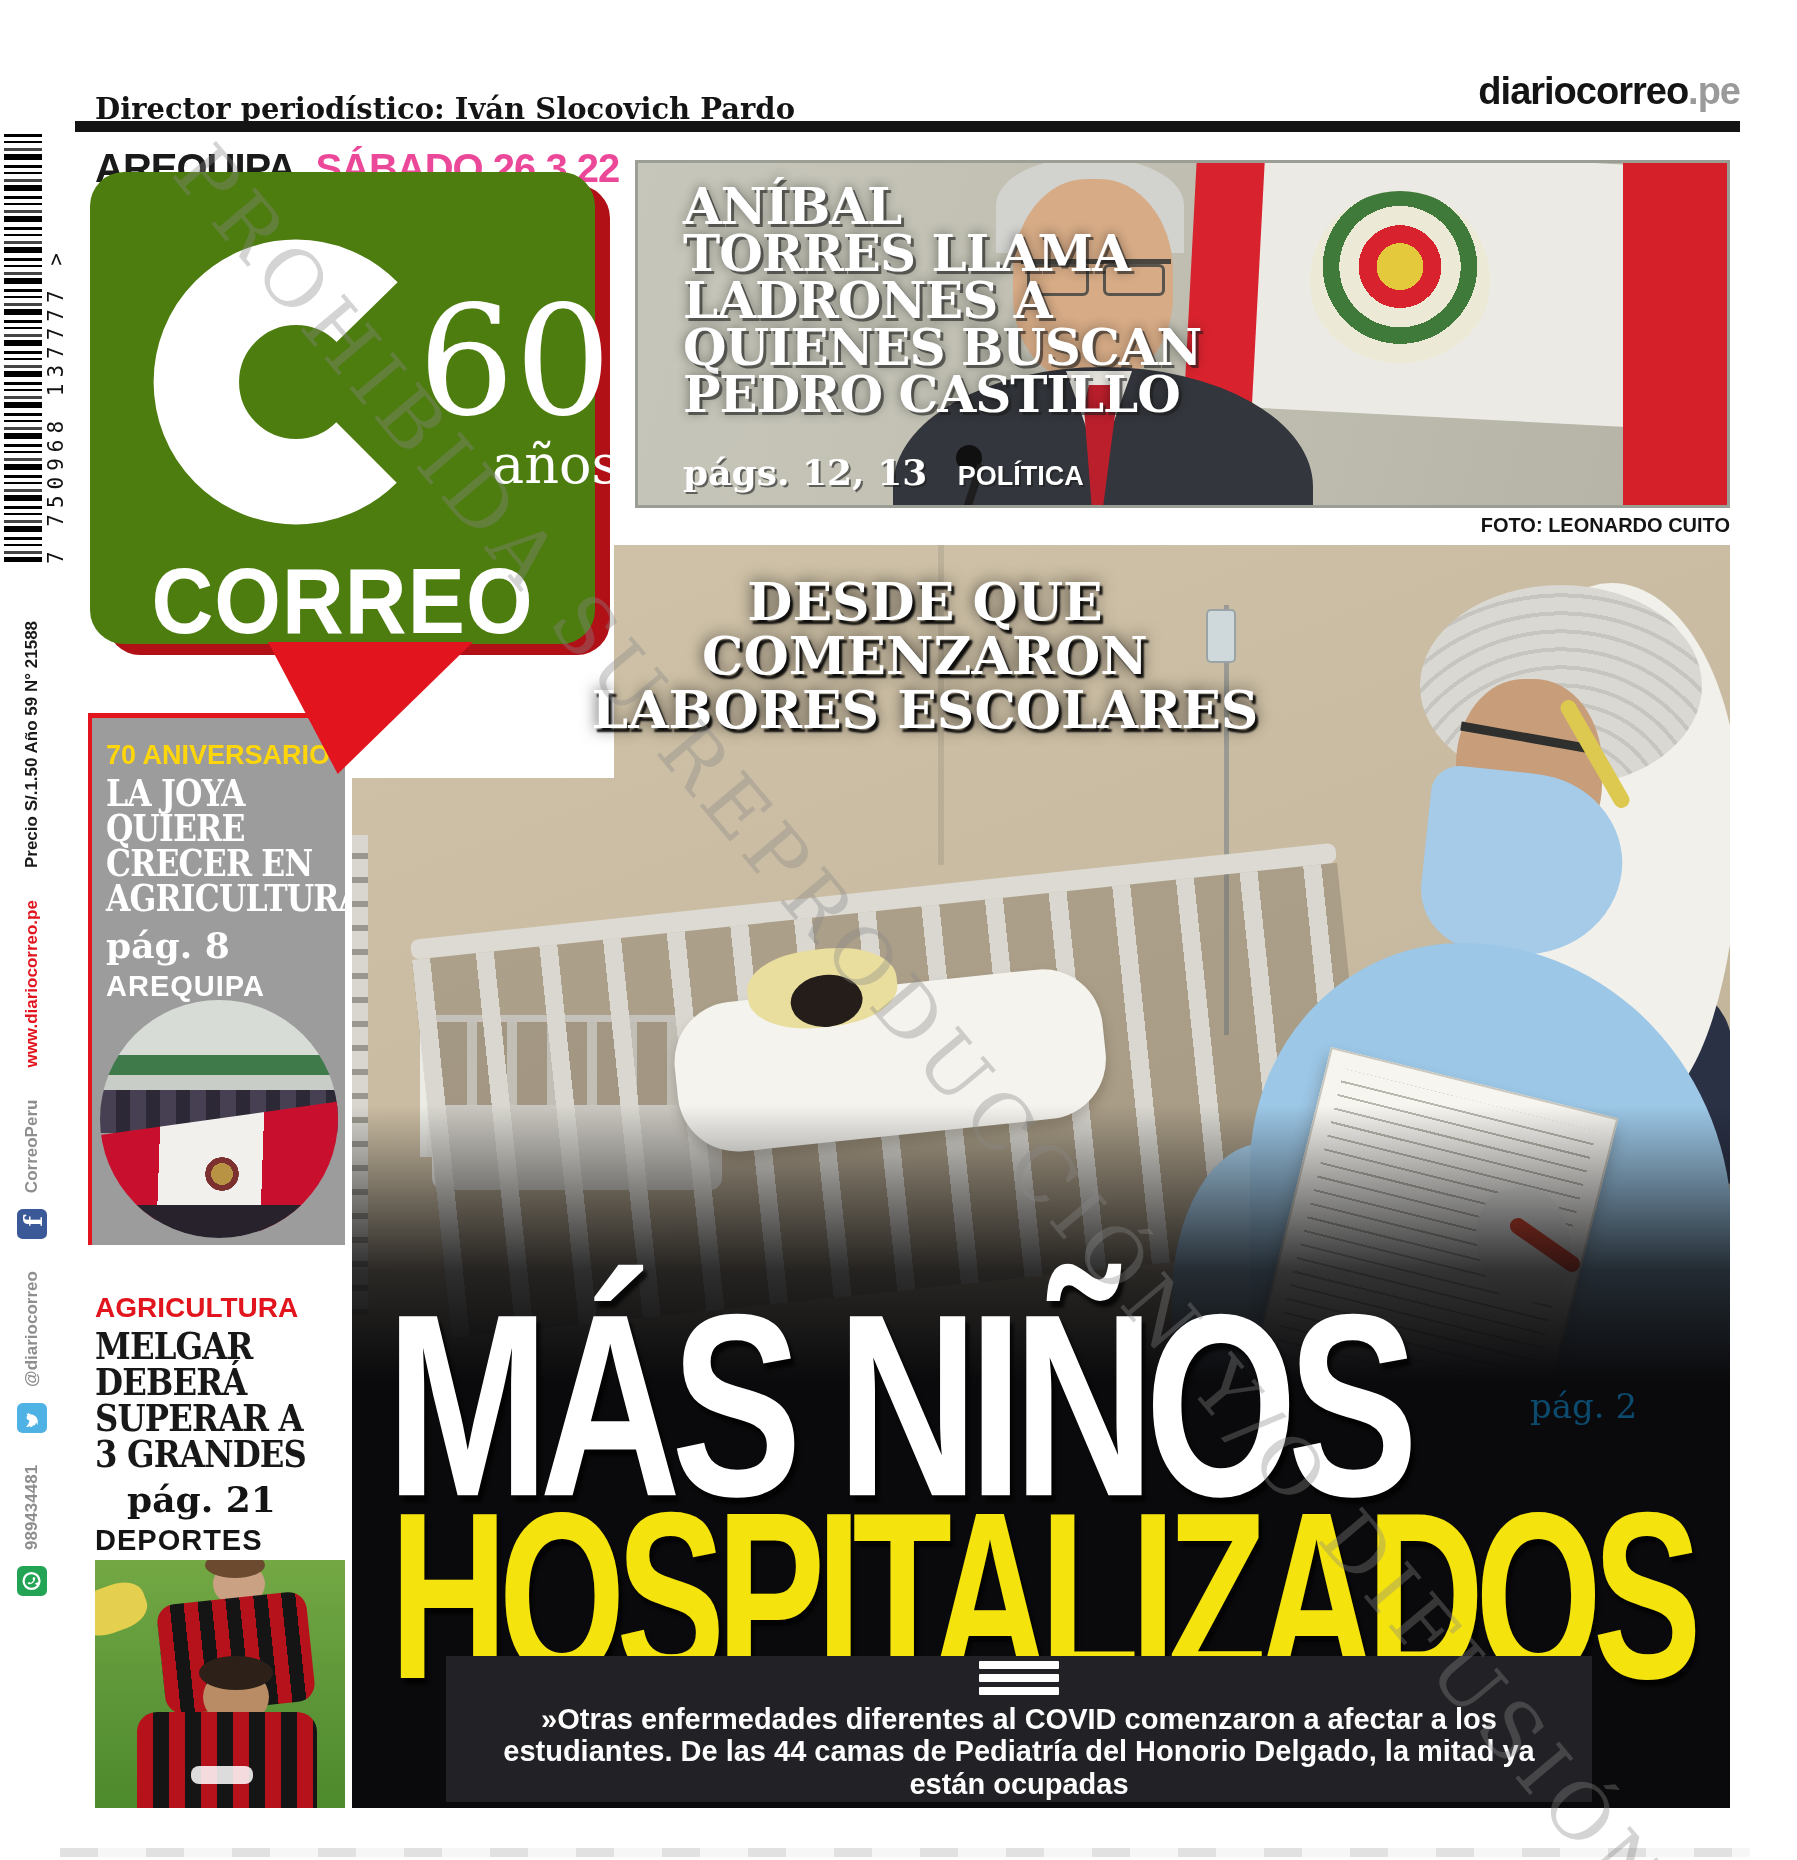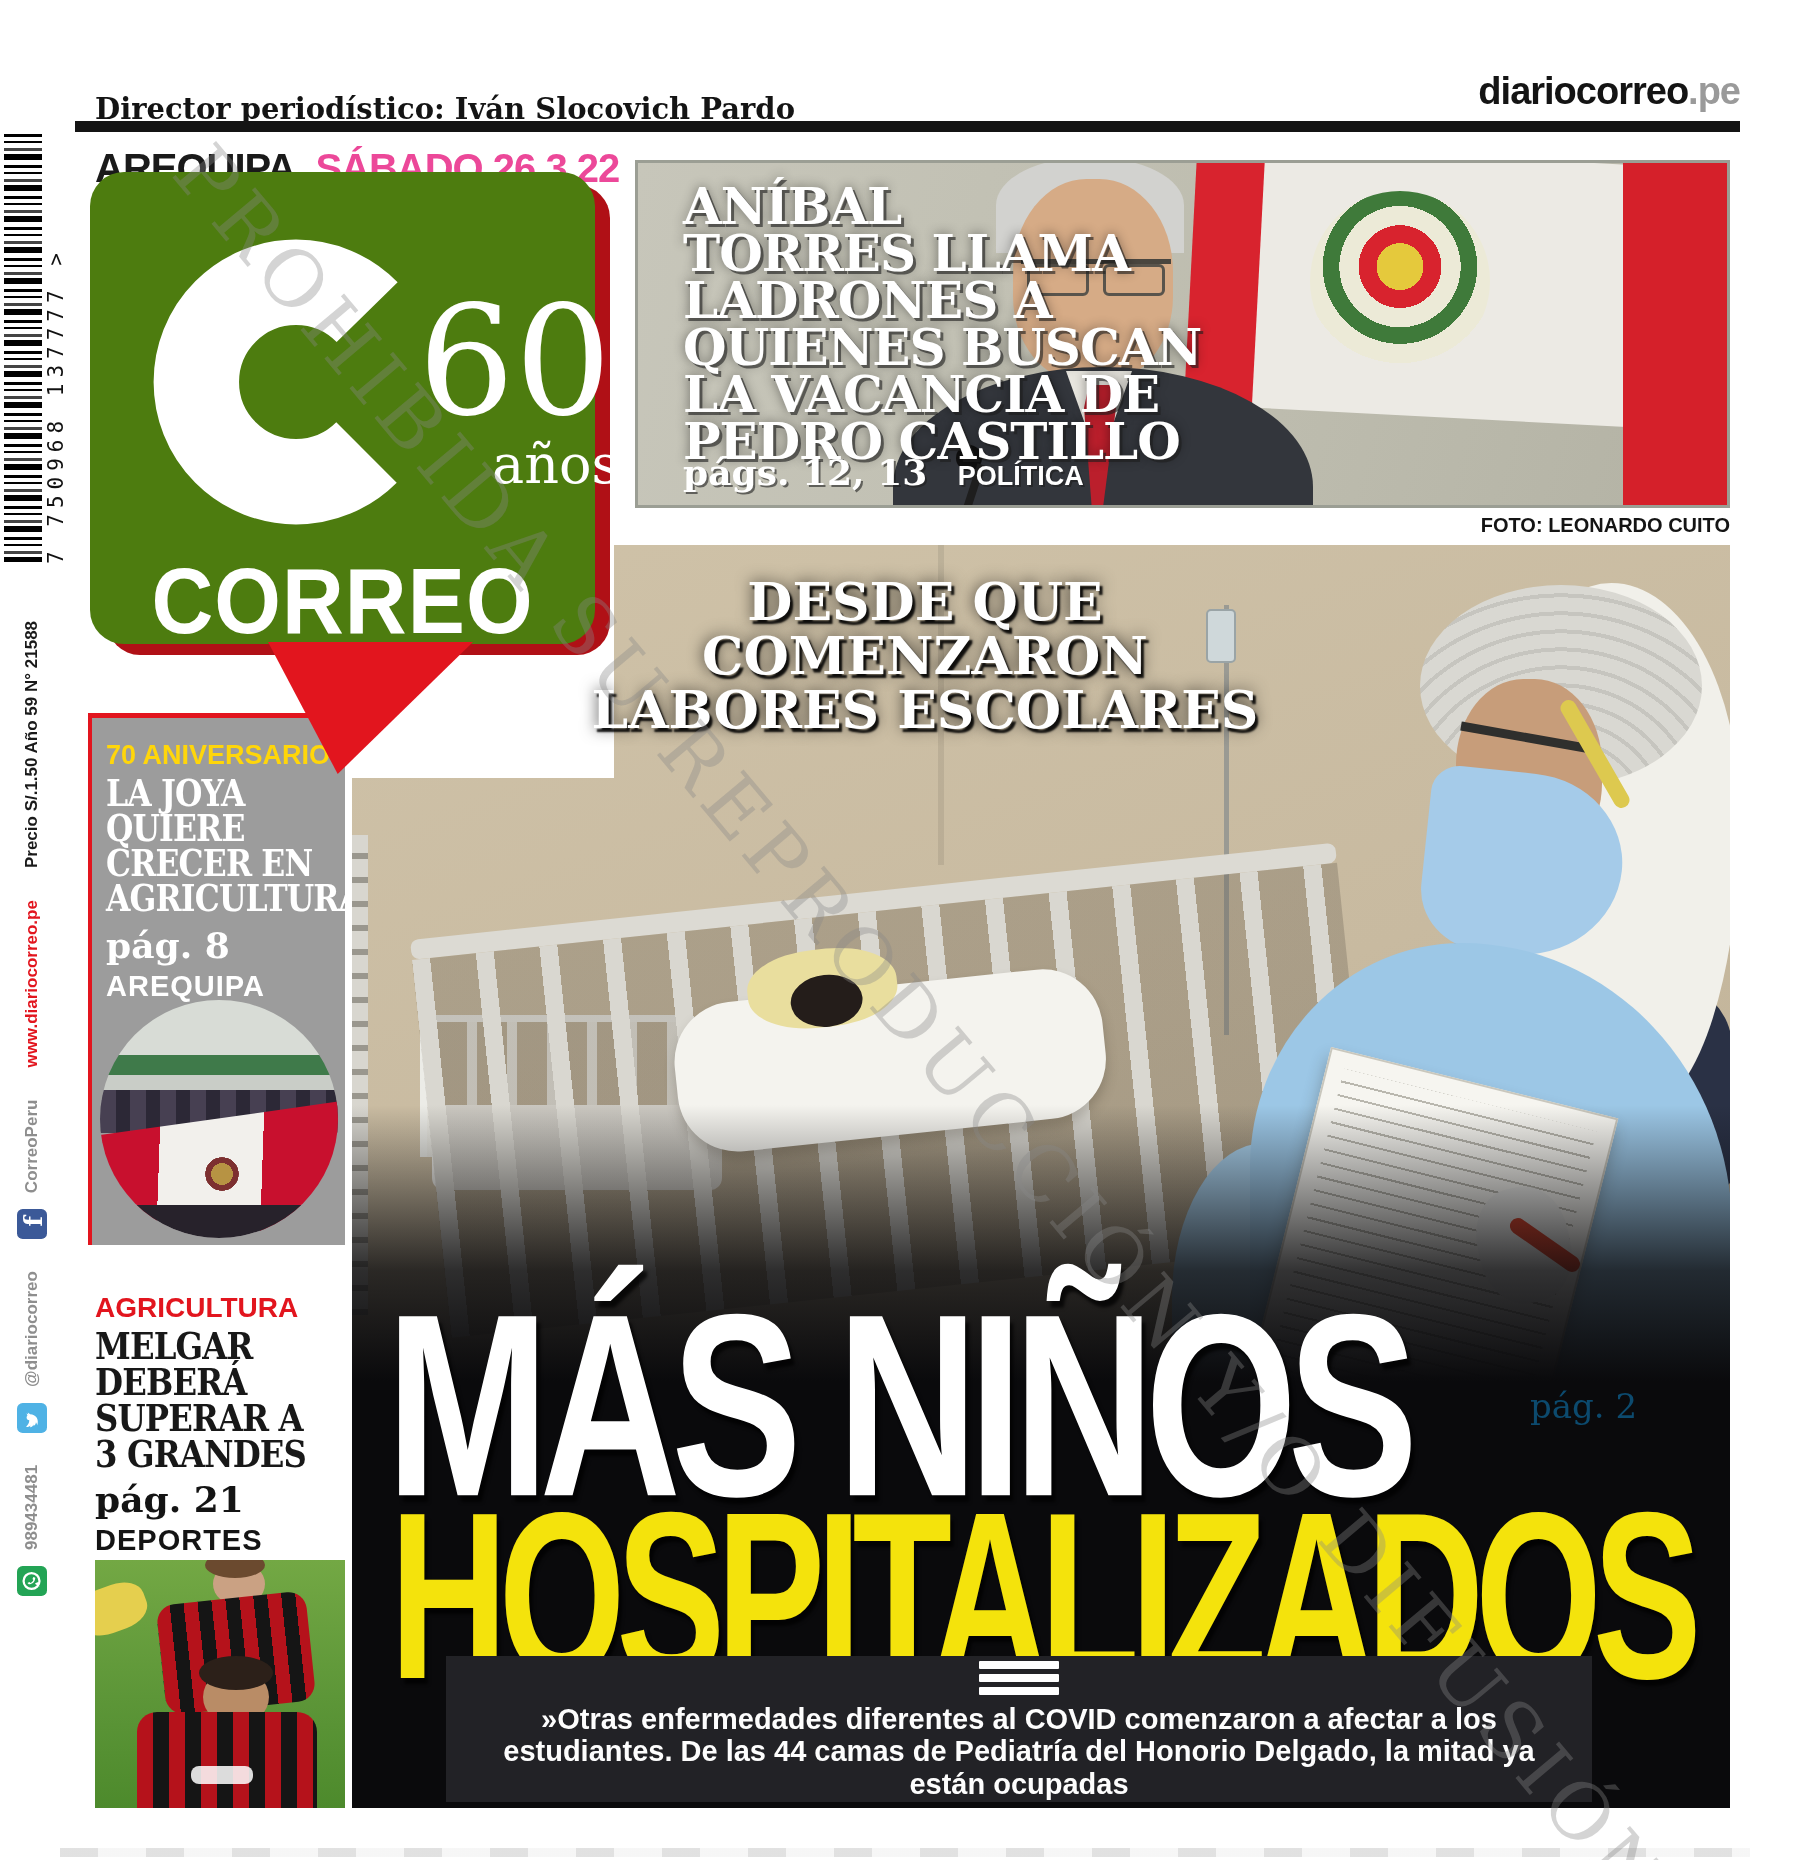--- a/index.html
+++ b/index.html
@@ -51,21 +51,21 @@
 
   
   .side-box{background:#9c9c9c;border-top:5px solid #e2151e;border-left:4px solid #e2151e;}
   .kicker-y{font-weight:800;font-size:27px;color:#ffd60a;}
   .kicker-r{font-weight:800;font-size:28px;color:#e2151e;}
   .side-head{font-family:"DejaVu Serif",serif;font-weight:700;font-size:37px;line-height:.95;
              color:#fff;transform:scaleX(.85);transform-origin:left top;letter-spacing:-1px;}
   .side-head2{font-family:"DejaVu Serif",serif;font-weight:700;font-size:38px;line-height:.95;
              color:#181818;transform:scaleX(.85);transform-origin:left top;letter-spacing:-1px;}
   .side-pag{font-family:"DejaVu Serif",serif;font-weight:700;font-size:36px;color:#fff;}
-  .side-pag2{font-family:"DejaVu Serif",serif;font-weight:700;font-size:36px;color:#141414;}
+  .side-pag2{font-family:"DejaVu Serif",serif;font-weight:700;font-size:36px;color:#141414;margin-left:32px;}
   .side-sec{font-weight:800;font-size:29px;color:#fff;letter-spacing:1px;}
   .side-sec2{font-weight:800;font-size:29px;color:#141414;letter-spacing:1px;}
 
   
   .rail{display:flex;align-items:center;gap:16px;transform:rotate(-90deg);transform-origin:0 0;}
   .rail .sep{width:3px;height:30px;background:#e2151e;}
   .rail .gray{color:#8e8e8e;font-weight:700;font-size:17px;white-space:nowrap;}
   .rail .red{color:#e2151e;font-weight:800;font-size:17px;white-space:nowrap;}
   .rail .black{color:#1a1a1a;font-weight:800;font-size:17px;white-space:nowrap;}
 
@@ -159,21 +159,20 @@
     <div class="ph" style="left:428px;top:208px;width:66px;height:92px;background:#e8e6df;clip-path:polygon(0 0,100% 0,50% 100%);"></div>
     <div class="ph" style="left:446px;top:222px;width:32px;height:126px;background:#bb1f2c;clip-path:polygon(15% 0,85% 0,100% 18%,58% 100%,25% 100%,0 18%);"></div>
     <div class="ph" style="left:318px;top:282px;width:26px;height:26px;border-radius:50%;background:#101010;"></div>
     <div class="ph" style="left:330px;top:300px;width:8px;height:60px;background:#1e1e1e;transform:rotate(18deg);"></div>
 
     <div class="ph top-head slab-white" style="left:45px;top:20px;">
       <div>ANÍBAL</div>
       <div>TORRES LLAMA</div>
       <div>LADRONES A</div>
       <div>QUIENES BUSCAN</div>
-      <div>LA VACANCIA DE</div>
       <div>PEDRO CASTILLO</div>
     </div>
     <div class="ph" style="left:45px;top:288px;">
       <span class="pages-line">págs. 12, 13</span>
       <span class="section-tag" style="margin-left:26px;">POLÍTICA</span>
     </div>
   </div>
   <div class="abs credit" style="left:1180px;top:514px;width:550px;">FOTO: LEONARDO CUITO</div>
 
   <div class="abs" style="left:352px;top:545px;width:1378px;height:905px;overflow:hidden;background:linear-gradient(160deg,#cfc2a8 0%,#c8baa0 55%,#bcae93 100%);z-index:1;">

